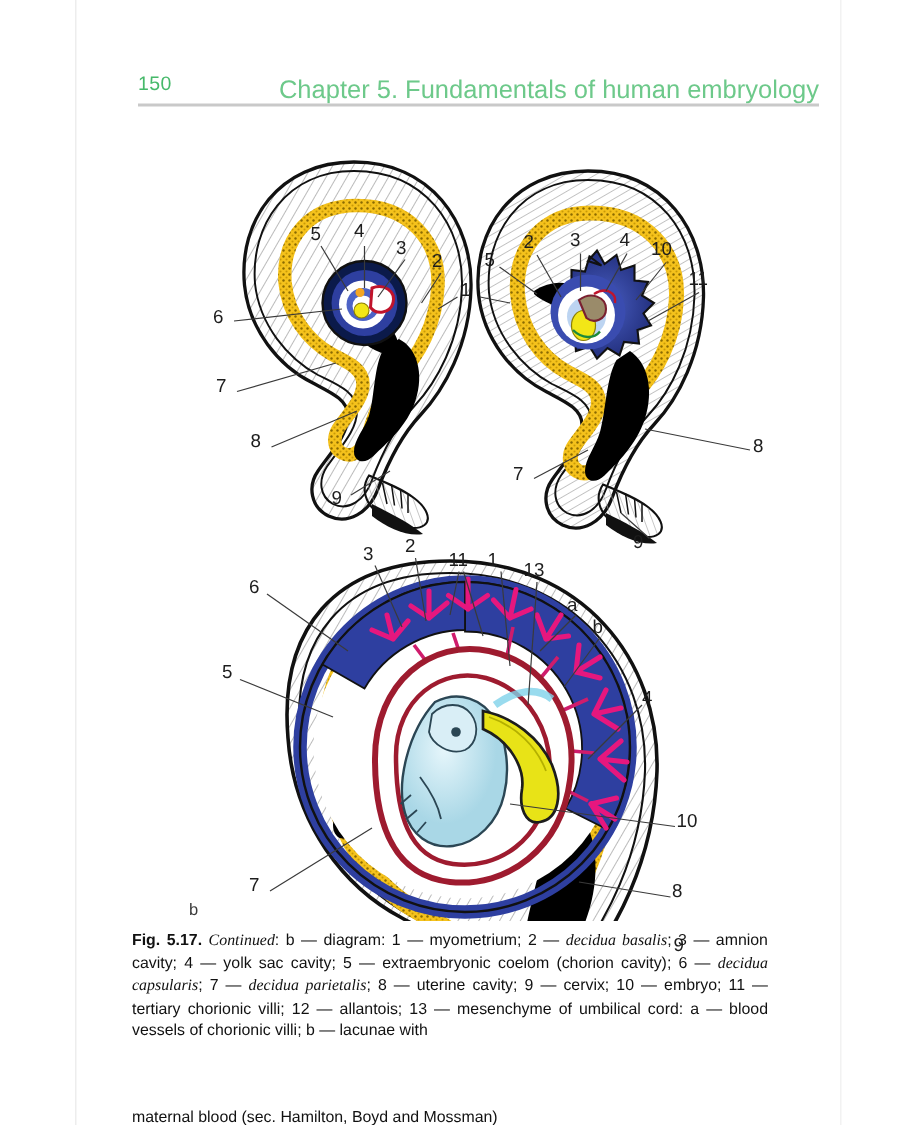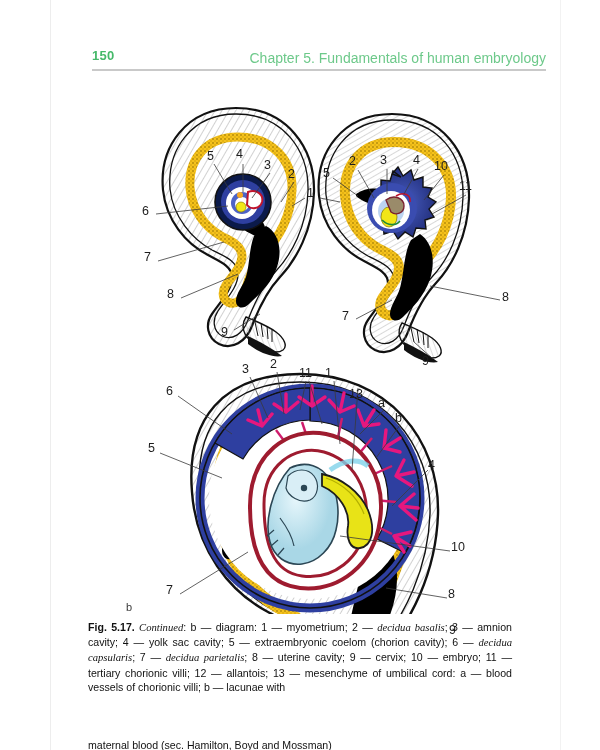--- a/index.html
+++ b/index.html
@@ -10,22 +10,22 @@
     overflow:hidden;
     position:relative;
   }
   .page{position:absolute;inset:0;background:#fff;}
   
   .scan-edge-left{position:absolute;left:50px;top:0;width:1px;height:750px;background:#ededed;}
   .scan-edge-right{position:absolute;left:560px;top:0;width:1px;height:750px;background:#f2f2f2;}
 
   
   .header{position:absolute;left:92px;top:48px;width:454px;height:26px;}
-  .folio{position:absolute;left:0;top:0;font-size:13px;font-weight:bold;color:#46b96a;letter-spacing:0.3px;}
-  .running-title{position:absolute;right:0;top:2px;font-size:14px;color:#6dc98a;white-space:nowrap;}
+  .folio{position:absolute;left:0;top:0;font-size:13px;font-weight:normal;color:#46b96a;letter-spacing:0.3px;}
+  .running-title{position:absolute;right:0;top:2px;font-size:17px;color:#6dc98a;white-space:nowrap;}
   .header-rule{position:absolute;left:0;top:21px;width:454px;height:2px;background:#c9c9c9;}
 
   
   .figure{position:absolute;left:0;top:74px;width:600px;height:540px;}
   svg.diagram{position:absolute;left:0;top:0;width:600px;height:540px;}
 
   .lbl{position:absolute;font-size:12.5px;color:#1d1d1d;font-family:"Liberation Sans",sans-serif;line-height:1;}
   .panel-letter{position:absolute;font-size:11px;color:#3a3a3a;}
 
   
@@ -308,21 +308,21 @@
     <div class="lbl" style="left:434px;top:86px">10</div>
     <div class="lbl" style="left:459px;top:106px">11</div>
     <div class="lbl" style="left:502px;top:217px">8</div>
     <div class="lbl" style="left:342px;top:236px">7</div>
     <div class="lbl" style="left:422px;top:281px">9</div>
 
     <div class="lbl" style="left:242px;top:289px">3</div>
     <div class="lbl" style="left:270px;top:284px">2</div>
     <div class="lbl" style="left:299px;top:293px">11</div>
     <div class="lbl" style="left:325px;top:293px">1</div>
-    <div class="lbl" style="left:349px;top:314px">13</div>
+    <div class="lbl" style="left:349px;top:300px">13</div>
     <div class="lbl" style="left:378px;top:323px">a</div>
     <div class="lbl" style="left:395px;top:338px">b</div>
     <div class="lbl" style="left:166px;top:311px">6</div>
     <div class="lbl" style="left:148px;top:368px">5</div>
     <div class="lbl" style="left:428px;top:385px">4</div>
     <div class="lbl" style="left:451px;top:467px">10</div>
     <div class="lbl" style="left:448px;top:514px">8</div>
     <div class="lbl" style="left:449px;top:550px">9</div>
     <div class="lbl" style="left:166px;top:510px">7</div>
 

